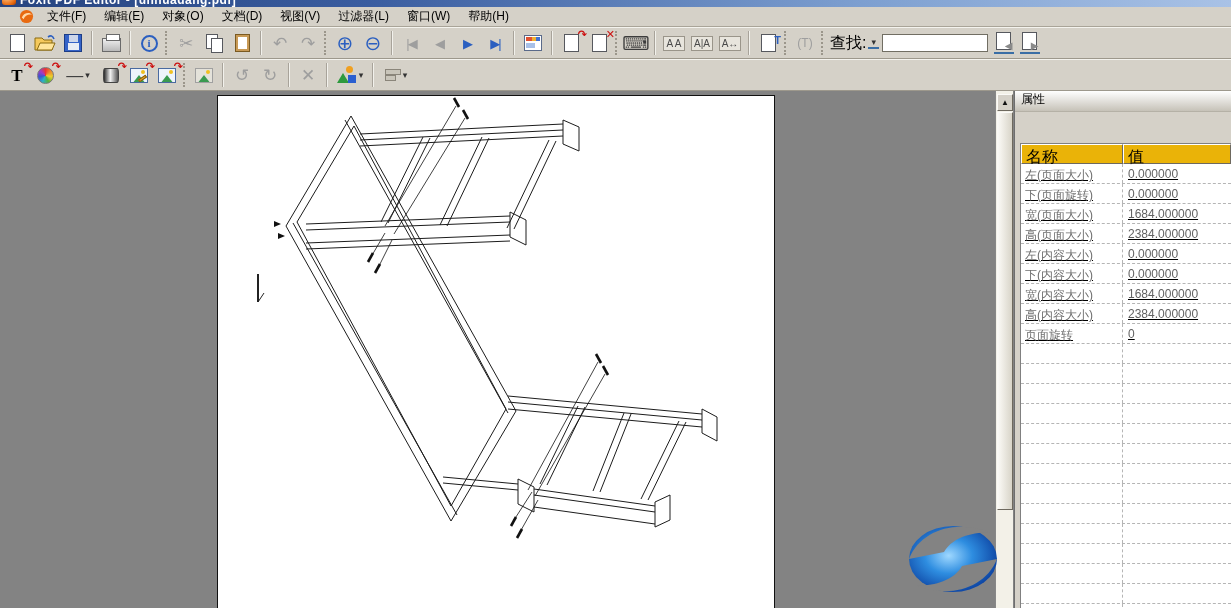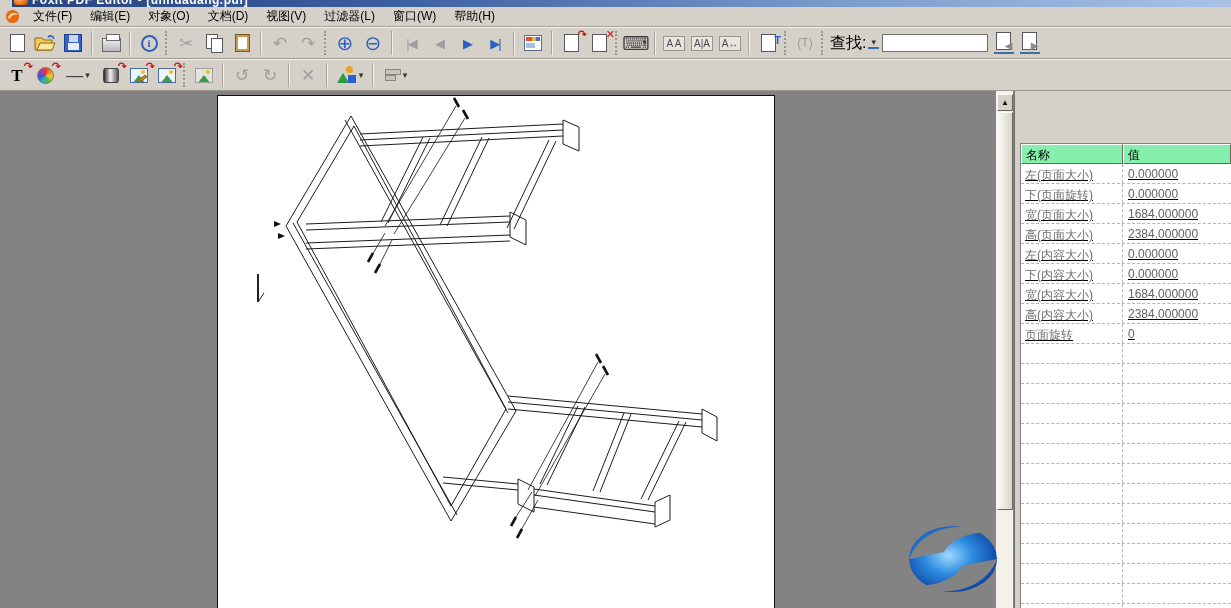--- a/index.html
+++ b/index.html
@@ -1,25 +1,25 @@
 <!DOCTYPE html>
 <html><head>
 <meta charset="utf-8">
 <style>
   * { box-sizing: border-box; margin: 0; padding: 0; }
   html,body { width:1231px; height:608px; overflow:hidden; }
   body { font-family:"Liberation Sans","DejaVu Sans",sans-serif; background:#d5d1c8; position:relative; }
 
   
-  .titlebar { height:7px; overflow:hidden; background:linear-gradient(to right,#27447f 0%,#3a5da0 30%,#7d9fd0 70%,#a9c2e6 100%); position:relative;margin-left:12px; }
+  .titlebar { height:7px; overflow:hidden; background:linear-gradient(to right,#27447f 0%,#3a5da0 30%,#7d9fd0 70%,#a9c2e6 100%); position:relative; }
   .titlebar .ttext { position:absolute; top:-7px; left:20px; color:#fff; font-weight:bold; font-size:12px; letter-spacing:.5px; white-space:nowrap; }
   .titlebar .tico { position:absolute; top:-9px; left:2px; width:14px; height:14px; background:radial-gradient(circle at 35% 35%,#ffd5a0,#e86a10 70%,#a33c00); border-radius:3px; }
 
   
-  .menubar { height:20px; display:flex; align-items:center; background:#d5d1c8; border-bottom:1px solid #a9a498; padding-left:4px; }
+  .menubar { height:20px; display:flex; align-items:center; background:#d5d1c8; border-bottom:1px solid #a9a498; padding-left:18px; }
   .appico { width:15px; height:15px; margin:0 4px 0 1px; }
   .menu-item { font-size:12px; color:#000; padding:2px 9px; white-space:nowrap; }
 
   
   .toolbar { height:32px; display:flex; align-items:center; background:#d5d1c8; border-top:1px solid #f4f3ee; border-bottom:1px solid #9d988c; padding-left:3px; }
   .tbtn { width:26px; height:26px; display:flex; align-items:center; justify-content:center; position:relative; margin:0 1px; flex:none; }
   .sep { width:2px; height:24px; border-left:1px solid #a8a39a; border-right:1px solid #f2f1ec; margin:0 4px; flex:none; }
   .grip { width:3px; height:24px; border-left:2px dotted #9b968b; margin:0 4px 0 2px; flex:none; }
   .glyph { font-size:17px; line-height:1; }
   .blue { color:#2b5fc0; }
@@ -83,21 +83,21 @@
   .vs-thumb { position:absolute; left:1px; top:21px; width:16px; height:398px; background:linear-gradient(to right,#fbfaf6,#d8d4c8); border:1px solid; border-color:#fbfaf7 #6e695e #6e695e #fbfaf7; }
 
   
   .panel { position:absolute; left:1014px; top:0; width:217px; height:517px; background:#d5d1c8; border-left:1px solid #6e6e6e; }
   .panel-title { height:21px; background:linear-gradient(#ffffff,#c6c2b8); border-bottom:1px solid #b5b1a6; display:flex; align-items:flex-end; }
   .panel-title span { font-size:12px; color:#000; padding:0 6px 3px 6px; }
   .tabrow { height:22px; display:flex; align-items:flex-end; border-bottom:1px solid #8a857a; }
   .tab { font-size:12px; color:#000; padding:3px 10px 3px 8px; border-right:1px solid #8a857a; background:#d5d1c8; height:19px; }
   .proptable { position:absolute; left:5px; top:52px; right:0; bottom:0; background:#fff; border-left:1px solid #808080; border-top:1px solid #808080; overflow:hidden; }
   .phead { display:flex; height:20px; }
-  .phead div { background:#86efac; font-size:12px; color:#000; padding:2px 0 0 4px; border:1px solid; border-color:#ffffff #6e695e #6e695e #ffffff; }
+  .phead div { background:#eab308; font-size:16px; color:#000; padding:2px 0 0 4px; border:1px solid; border-color:#ffffff #6e695e #6e695e #ffffff; }
   .phead .c1 { width:102px; }
   .phead .c2 { flex:1; }
   .prow { display:flex; height:20px; border-bottom:1px dashed #b5b5b5;text-decoration:underline; }
   .prow .c1 { width:102px; font-size:12px; color:#6e6e6e; padding:3px 0 0 4px; border-right:1px dashed #b5b5b5; overflow:hidden; white-space:nowrap; }
   .prow .c2 { flex:1; font-size:12px; color:#636363; padding:3px 0 0 5px; overflow:hidden; white-space:nowrap; }
 </style>
 </head>
 <body>
 
 <div class="titlebar">
@@ -379,20 +379,23 @@
   </div>
 
   <div class="vscroll">
     <div class="vs-up">
         <span>▲</span>
       </div>
     <div class="vs-thumb"></div>
   </div>
 
   <div class="panel">
+    <div class="panel-title">
+      <span>属性</span>
+    </div>
     <div class="proptable">
       <div class="phead">
         <div class="c1">名称</div>
         <div class="c2">值</div>
       </div>
       <div class="prow">
           <div class="c1">左(页面大小)</div>
           <div class="c2">0.000000</div>
         </div>
         <div class="prow">

